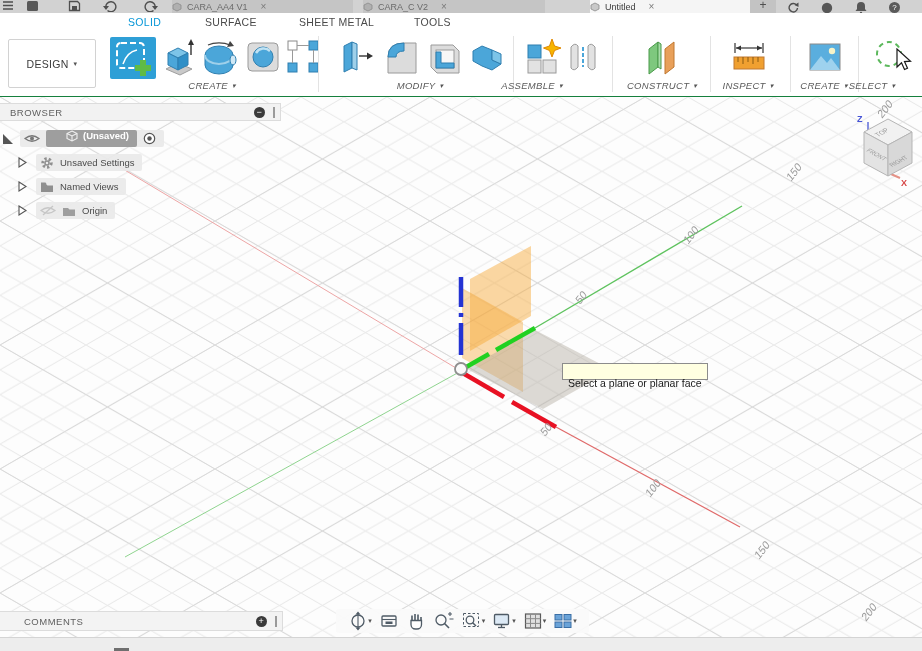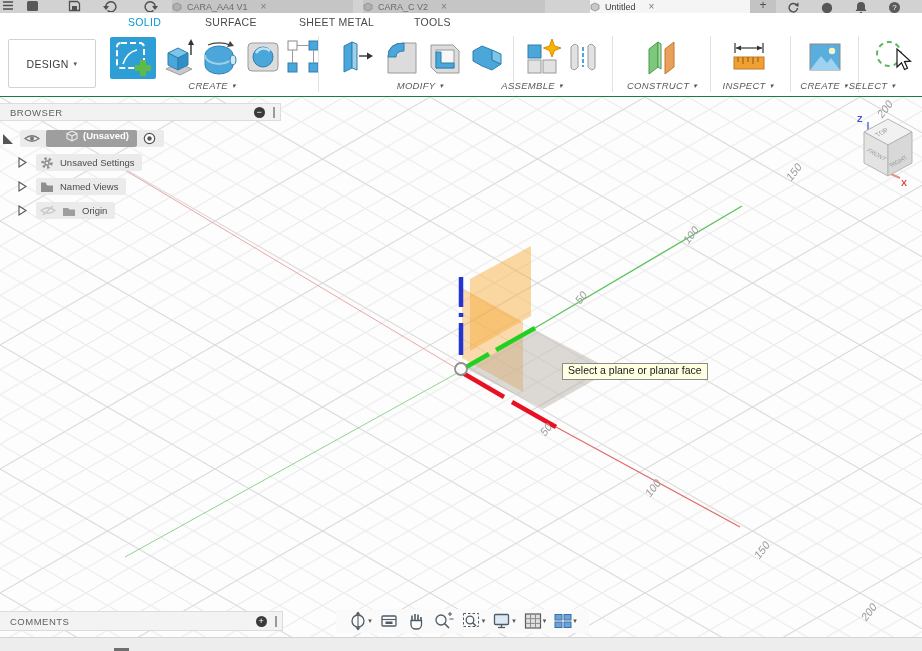--- a/index.html
+++ b/index.html
@@ -44,28 +44,28 @@
   .grip { width:2px; height:11px; background:#9a9a9a; }
   .brow { position:absolute; display:flex; align-items:center; height:17px; font-size:9.5px; color:#4a4a4a; }
   .pill { display:flex; align-items:center; background:rgba(233,233,233,0.92); border-radius:2px;
           height:17px; padding:0 8px 0 4px; gap:6px; }
   .pill-dark { display:flex; align-items:flex-start; background:#9e9e9e; border-radius:2px; height:17px;
                padding:0 8px 0 20px; gap:5px; color:#fff; font-weight:bold; }
 
   
   .comments { left:0; top:611px; width:283px; height:20px; background:#f3f3f3;
               border:1px solid #dcdcdc; border-left:none; display:flex; align-items:center;
-              font-size:9.5px; color:#5f5f5f; letter-spacing:0.5px; padding-left:10px; }
+              font-size:9.5px; color:#5f5f5f; letter-spacing:0.5px; padding-left:24px; }
   .navbar { left:336px; top:609px; width:253px; height:24px; background:rgba(250,250,250,0.92);
             border-radius:3px; display:flex; align-items:center; justify-content:center; gap:2px; }
   .nav-it { display:flex; align-items:center; }
   .bottom-strip { left:0; top:637px; width:922px; height:14px; background:#ededed; border-top:1px solid #d4d4d4; }
 
   .tooltip { left:562px; top:363px; height:17px; background:#ffffe1; border:1px solid #8c8c8c;
-             font-size:10.5px; color:#1a1a1a; padding:0 5px 0 5px; white-space:nowrap; }
+             font-size:10.5px; color:#1a1a1a; padding:13px 5px 0 5px; white-space:nowrap; }
 
   svg text { font-family:"Liberation Sans", sans-serif; }
 </style>
 </head>
 <body>
 
 <div class="app">
 
   <svg class="abs" style="left:0;top:97px" width="922" height="540" viewBox="0 0 922 540">
     <defs>

